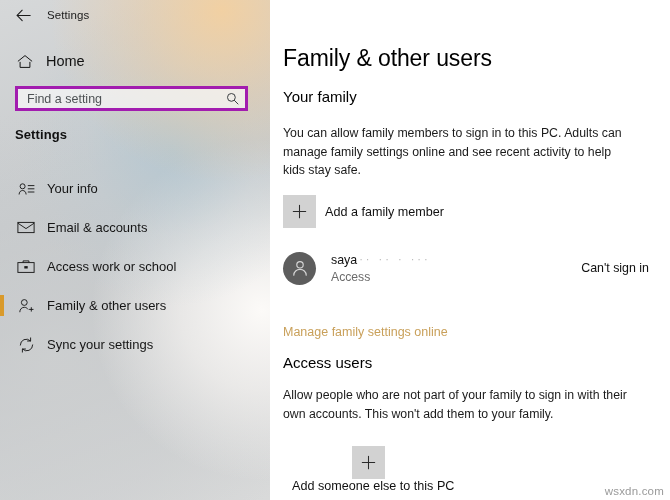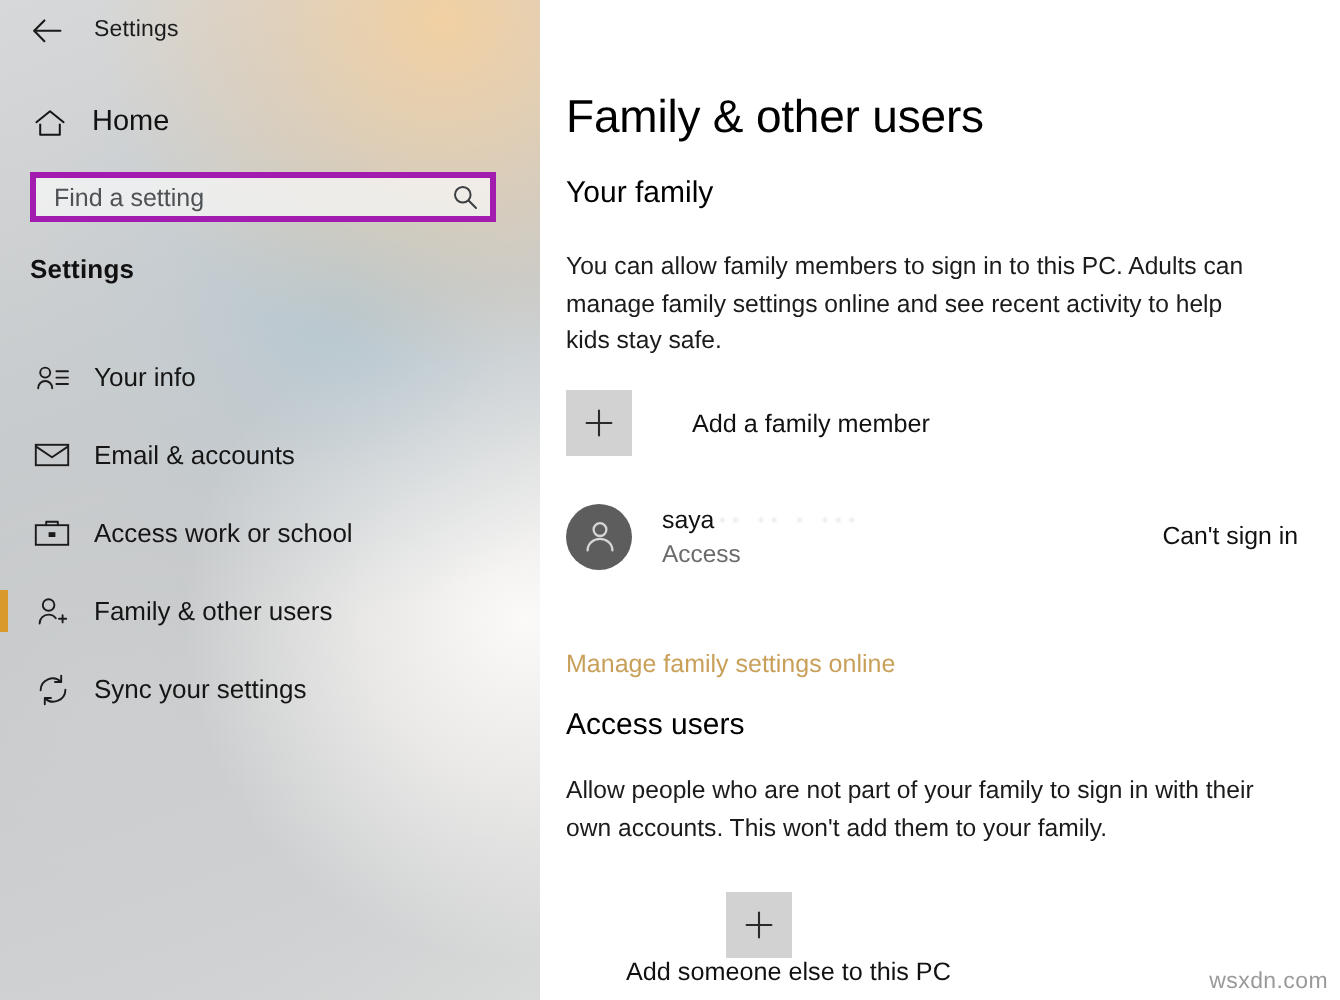--- a/index.html
+++ b/index.html
@@ -243,21 +243,21 @@
     width: 33px;
     height: 33px;
     background: #d2d2d2;
     display: flex;
     align-items: center;
     justify-content: center;
   }
   .add-label {
     font-size: 12.6px;
     color: #111111;
-    margin-left: 30px;
+    margin-left: 9px;
     white-space: nowrap;
   }
 
   
   .account-row {
     position: absolute;
     left: 13px; top: 250px;
     width: 374px;
     height: 36px;
     display: flex;

